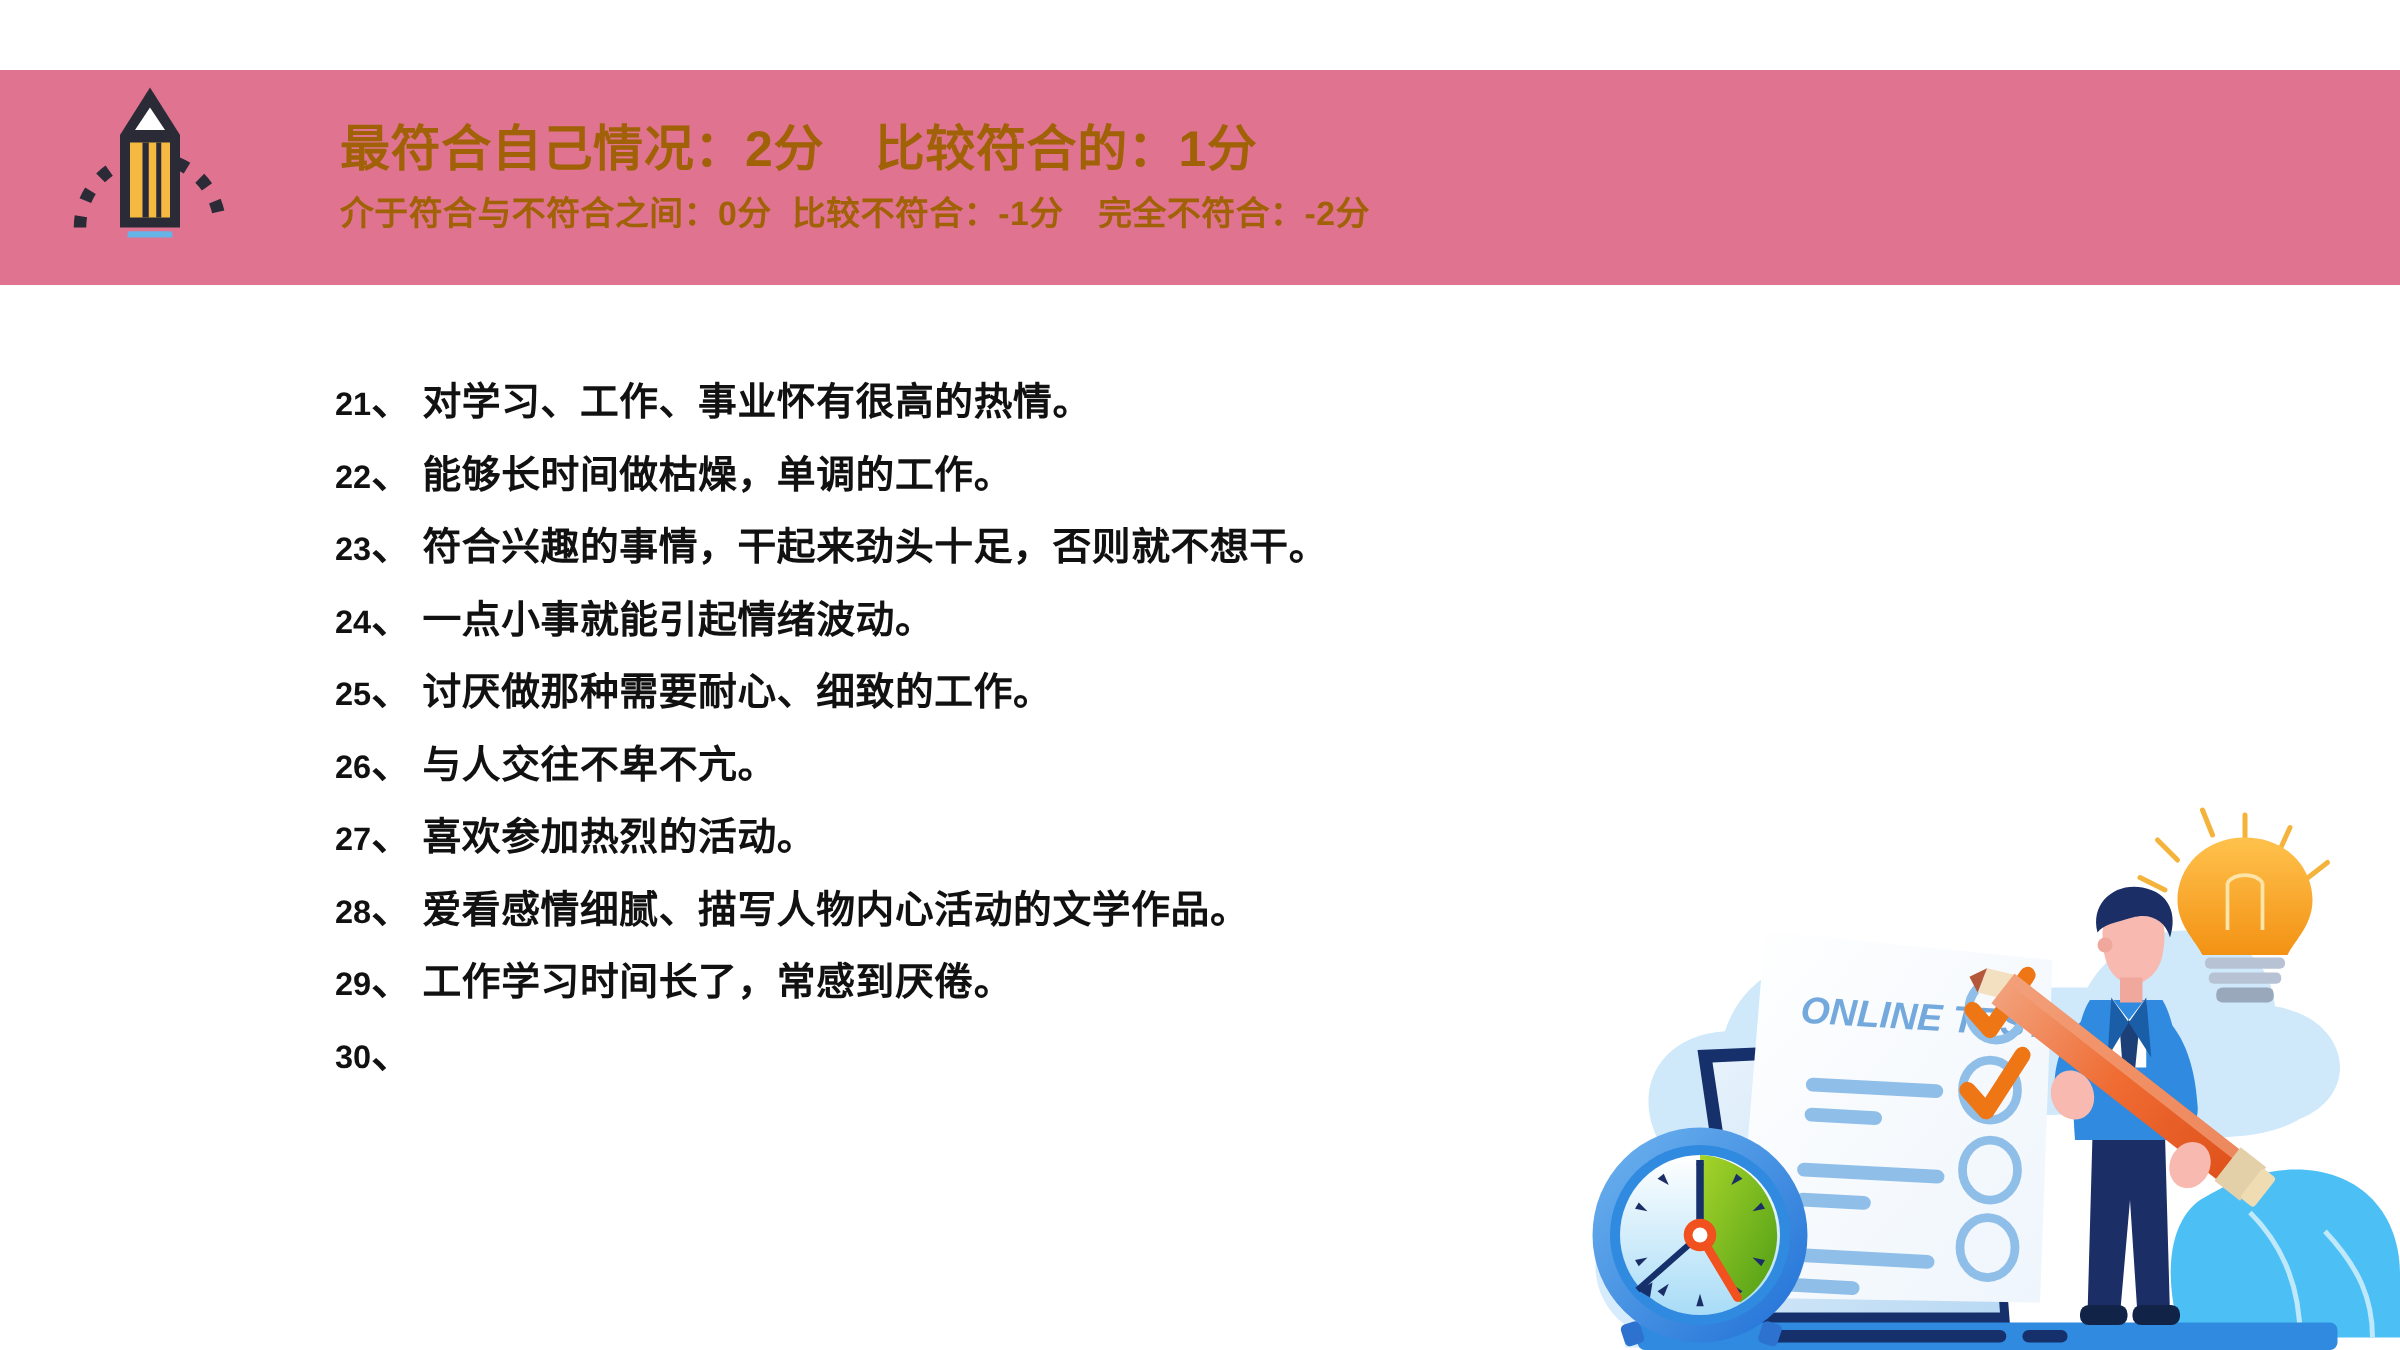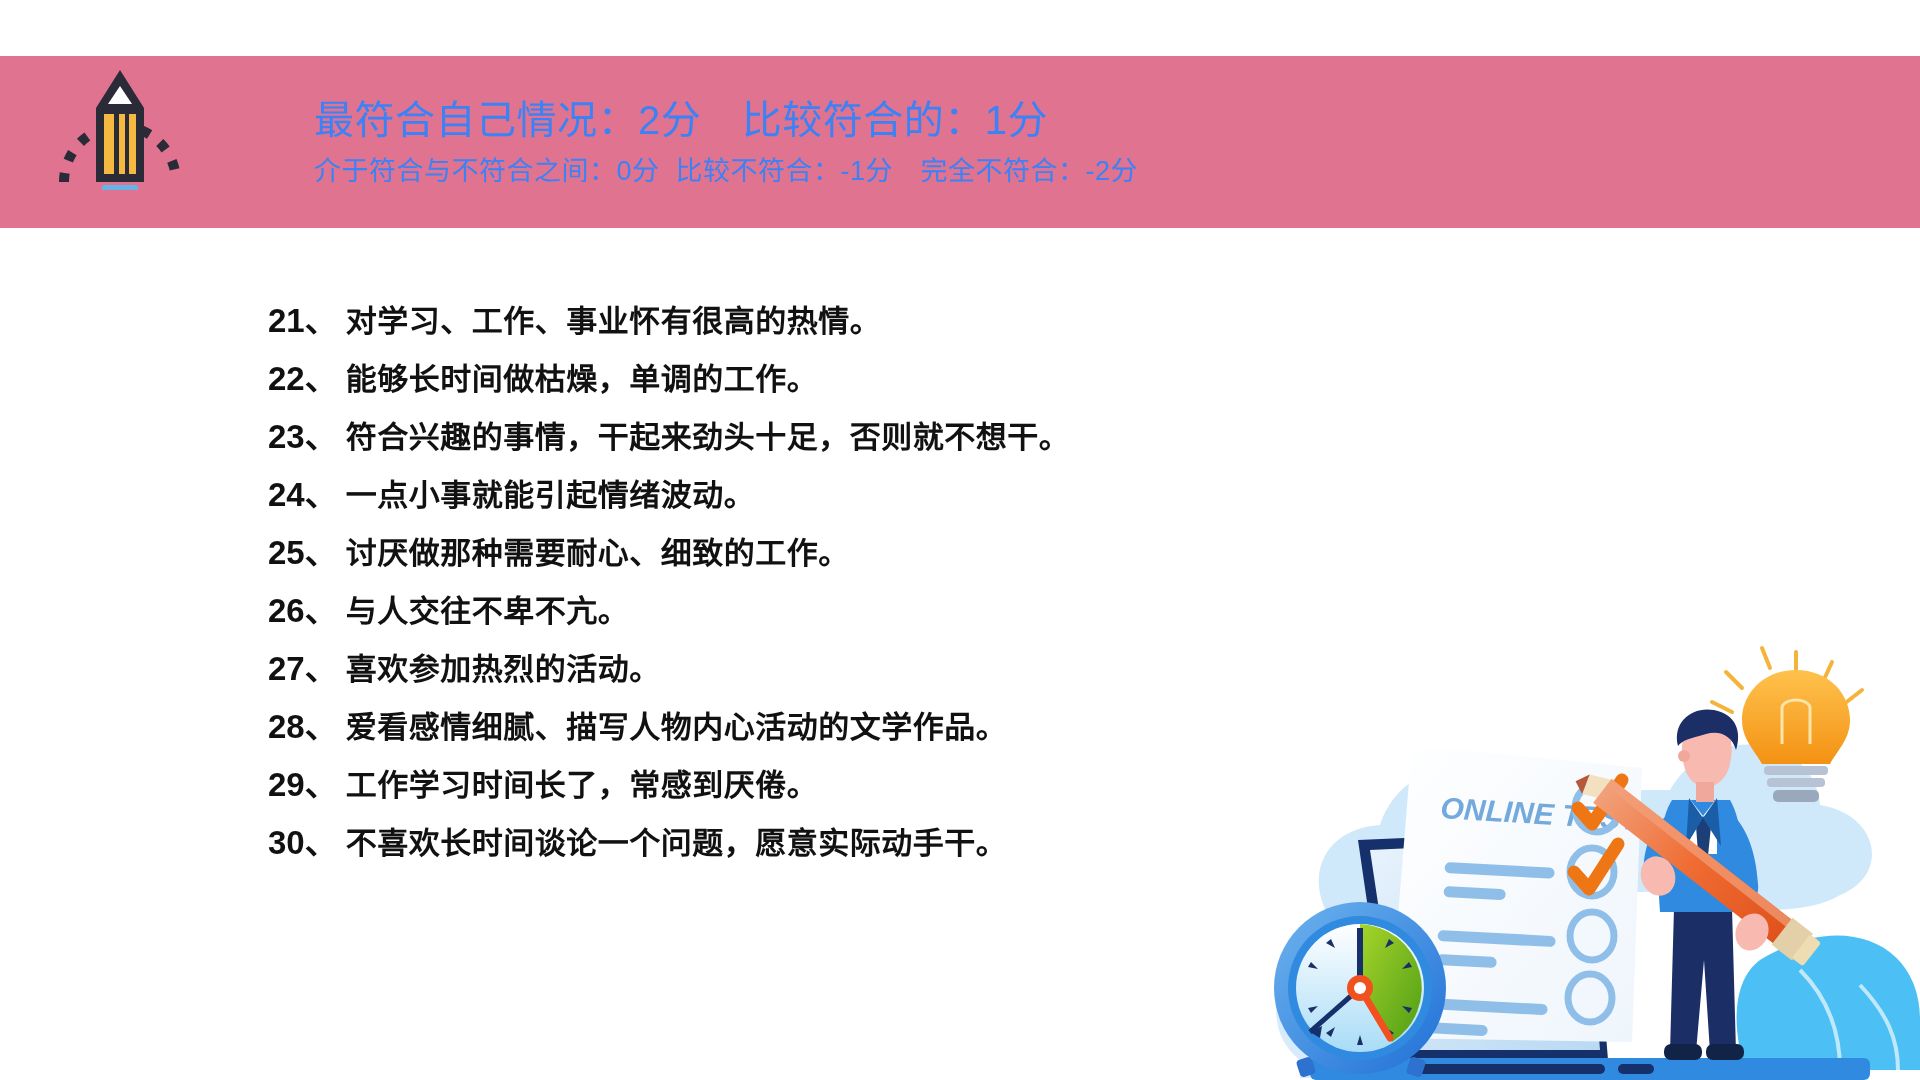--- a/index.html
+++ b/index.html
@@ -41,27 +41,26 @@
     top: 56px;
     width: 1600px;
     height: 172px;
     display: flex;
     flex-direction: column;
     justify-content: center;
     gap: 10px;
   }
 
   .header-line {
-    color: #3b82f6;
+    color: #a16207;
     font-size: 40px;
-    font-weight: normal;
+    font-weight: bold;
     letter-spacing: 0.5px;
     line-height: 1.22;
     white-space: pre;
-    margin-left: 42px;
   }
   .header-line.l2 {
     font-size: 27px;
   }
 
   
   .pencil-icon {
     position: absolute;
     left: 52px;
     top: 42px;
@@ -79,21 +78,21 @@
   .q-row {
     display: flex;
     align-items: baseline;
     height: 58px;
     color: #111111;
     font-size: 33px;
     font-weight: bold;
     white-space: nowrap;
   }
   .q-num {
-    font-size: 33px;
+    font-size: 26px;
     font-weight: bold;
     color: #111111;
     letter-spacing: 0px;
   }
   .q-sep {
     font-size: 33px;
     font-weight: bold;
     color: #111111;
     margin-right: 8px;
   }
@@ -197,21 +196,20 @@
 
     <div class="q-row">
       <span class="q-num">29</span>
         <span class="q-sep">、</span>
         <span class="q-text">工作学习时间长了，常感到厌倦。</span>
     </div>
 
     <div class="q-row">
       <span class="q-num">30</span>
         <span class="q-sep">、</span>
-        <span class="q-text">不喜欢长时间谈论一个问题，愿意实际动手干。</span>
     </div>
 
   </div>
 
   <div class="illustration">
     <svg viewBox="0 0 680 440" width="680" height="440" aria-hidden="true">
       <defs>
         <linearGradient id="paperGrad" x1="0" y1="0" x2="1" y2="1">
           <stop offset="0%" stop-color="#ffffff"></stop>
           <stop offset="100%" stop-color="#eef5fc"></stop>

